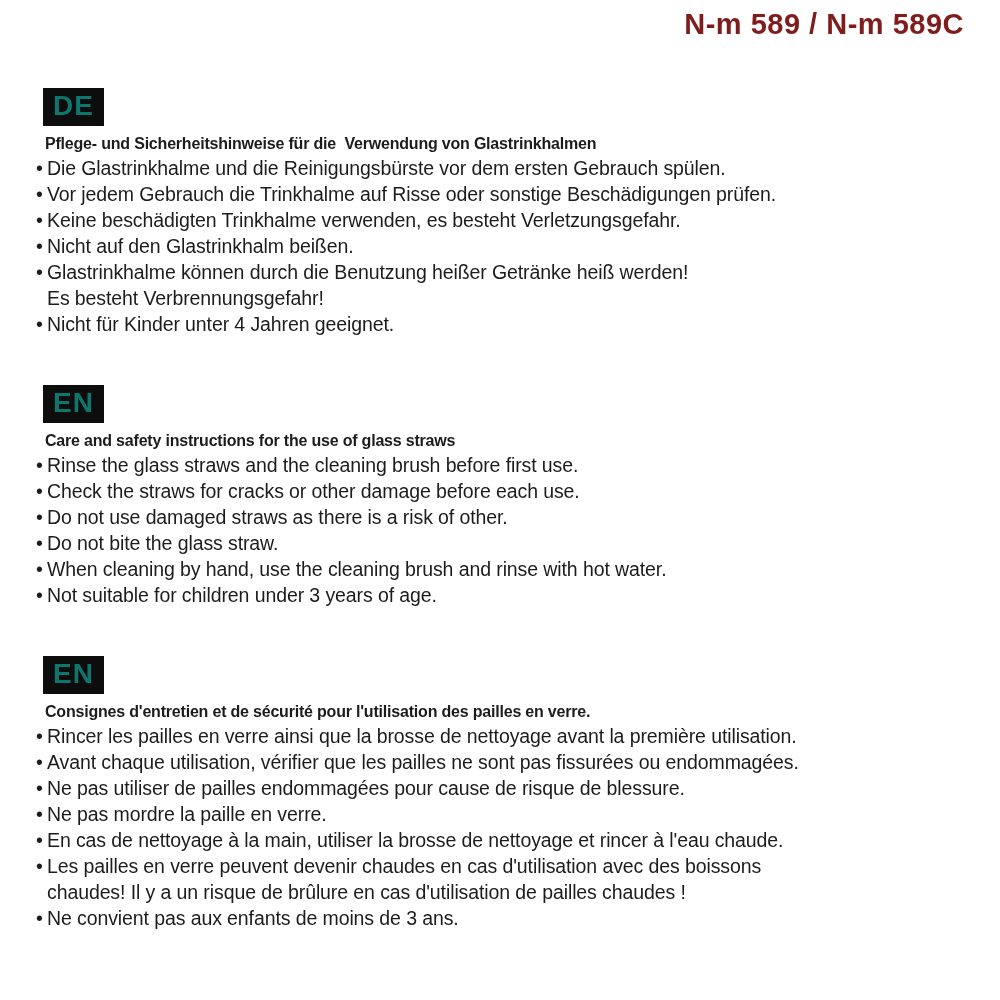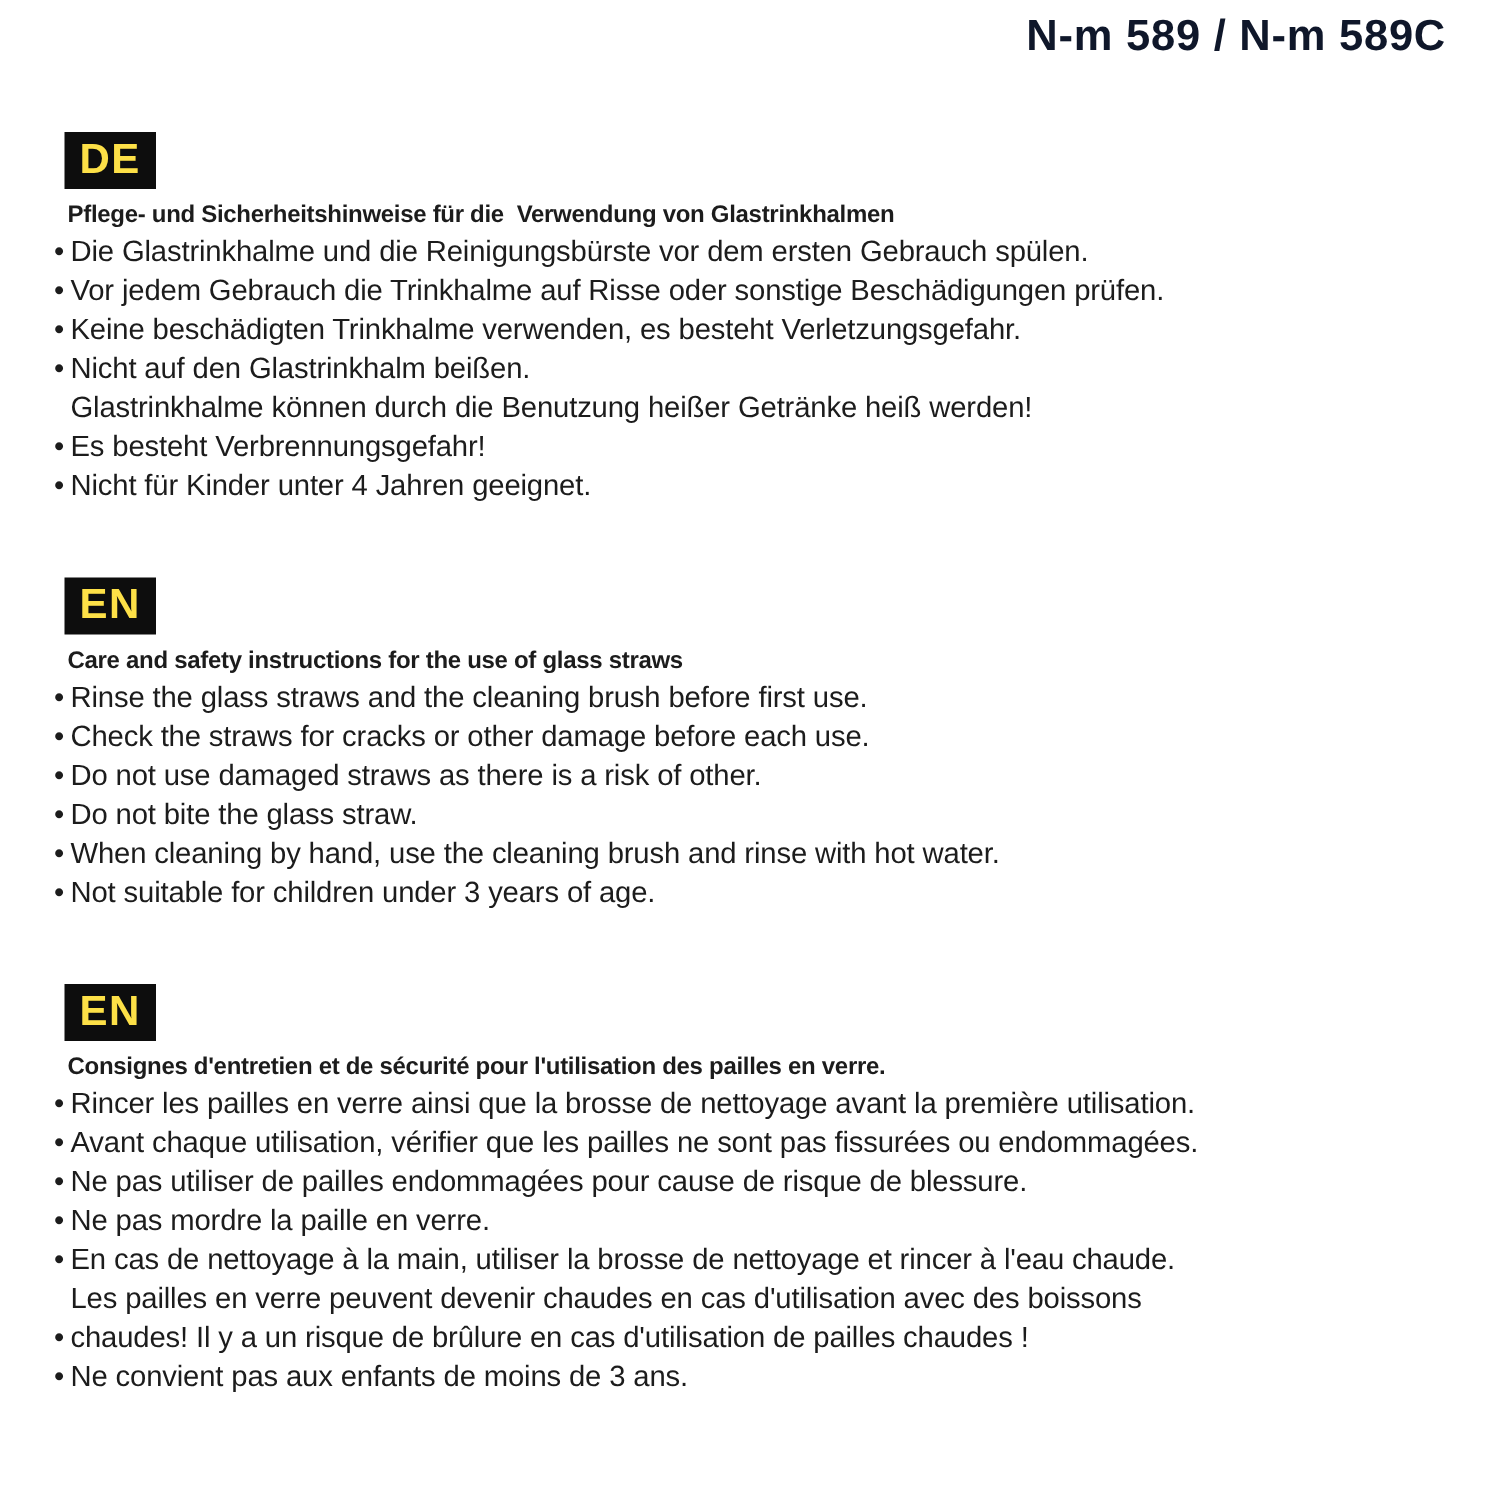--- a/index.html
+++ b/index.html
@@ -23,51 +23,51 @@
   }
   .header-row {
     text-align: right;
     padding-right: 8px;
     height: 40px;
   }
   .product-code {
     font-size: 29px;
     font-weight: bold;
     letter-spacing: 0.5px;
-    color: #0f172a;
+    color: #7f1d1d;
     white-space: pre;
   }
   .section { margin-top: 48px; }
   .section.first { margin-top: 40px; }
   .lang-badge {
     display: inline-block;
     margin-left: 7px;
     background: #0d0d0d;
-    color: #fde047;
+    color: #0f766e;
     font-weight: bold;
     font-size: 28px;
     line-height: 1.0;
     padding: 4px 10px 6px 10px;
     letter-spacing: 1px;
   }
   .section-title {
     margin: 9px 0 0 9px;
     font-size: 16px;
     font-weight: bold;
     white-space: pre-wrap;
     letter-spacing: -0.2px;
   }
   ul.bullets {
     list-style: none;
     margin: 2px 0 0 0;
     padding: 0;
   }
   ul.bullets li {
     display: flex;
-    align-items: flex-end;
+    align-items: flex-start;
     font-size: 19.5px;
     line-height: 26px;
     letter-spacing: -0.1px;
   }
   ul.bullets li::before {
     content: "\2022";
     flex: 0 0 auto;
     width: 11px;
     font-size: 19.5px;
     line-height: 26px;

